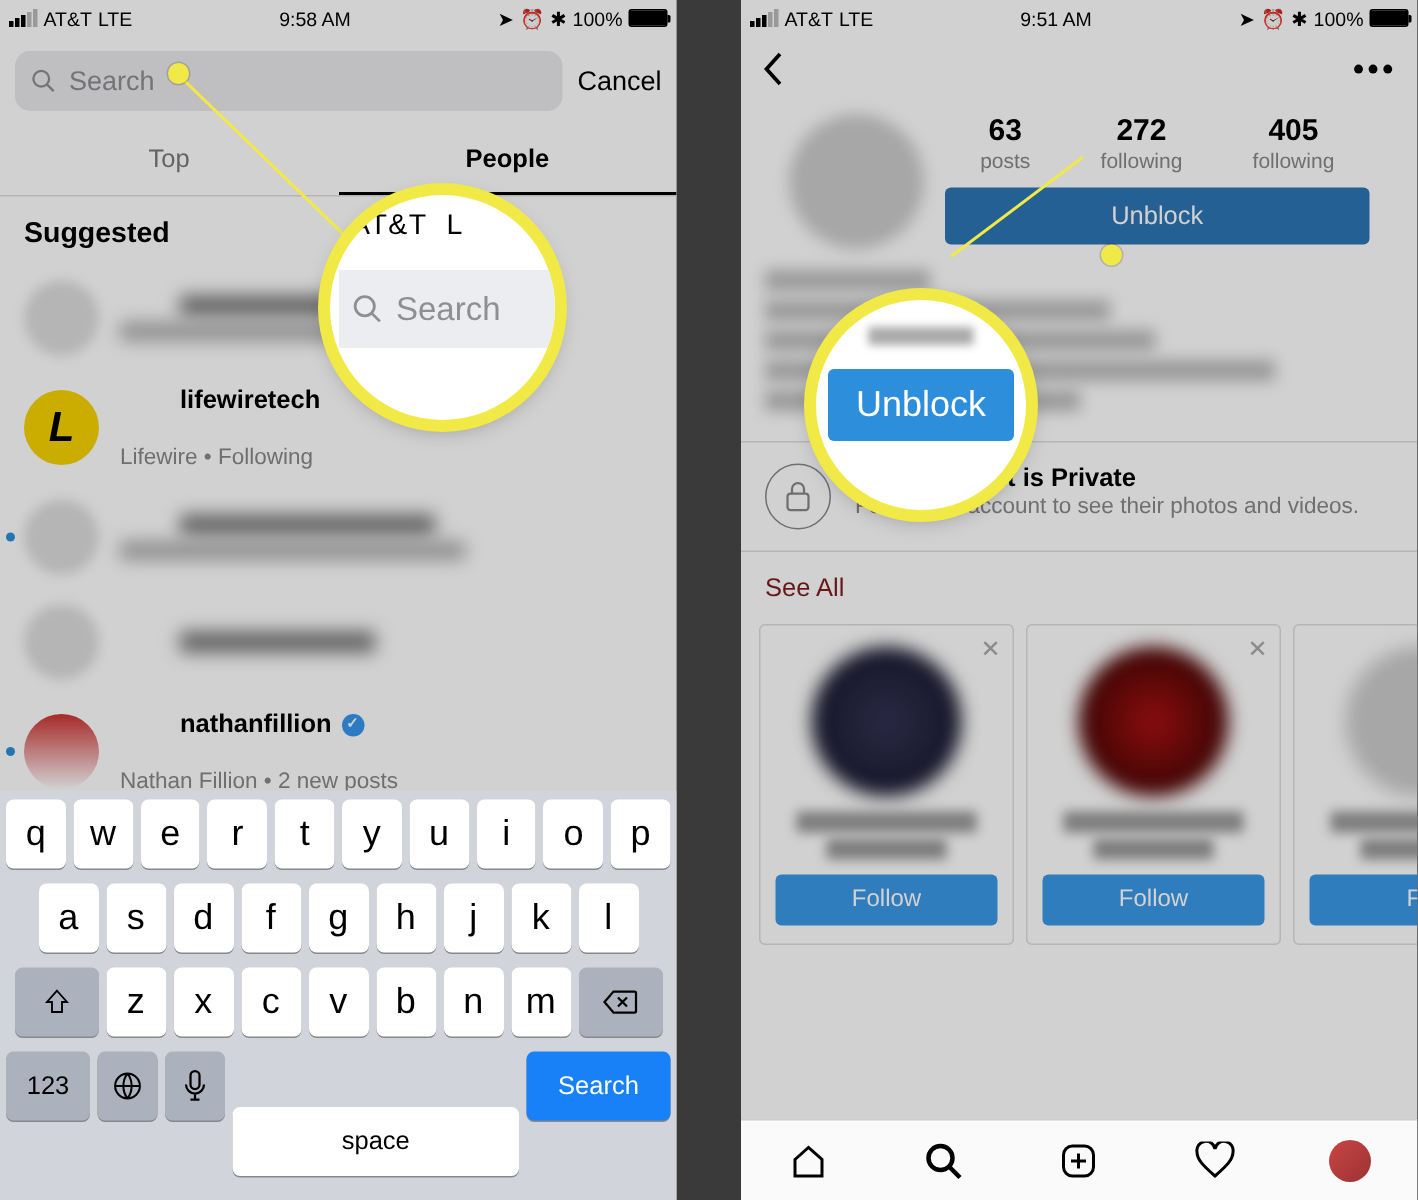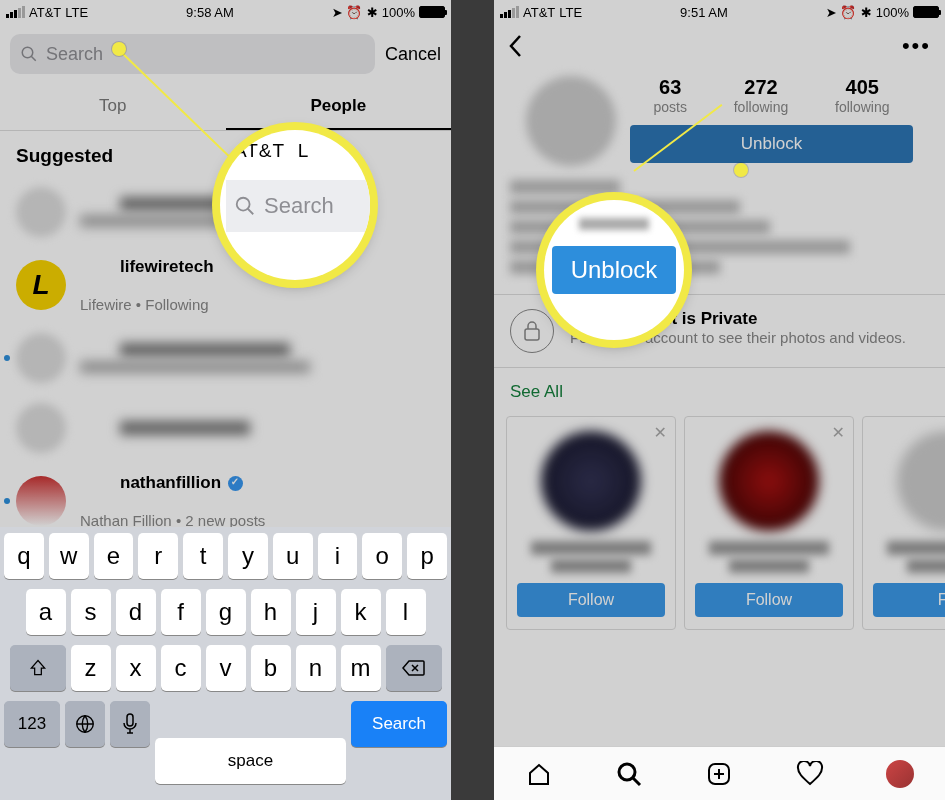--- a/index.html
+++ b/index.html
@@ -71,21 +71,21 @@
 
 .bio { padding:6px 16px 14px; }
 .bio-line { height:14px; margin-bottom:6px; background:#bbb; filter:blur(5px); }
 
 .private { display:flex; gap:16px; padding:14px 16px; border-top:1px solid #ddd; border-bottom:1px solid #ddd; }
 .lock { width:44px; height:44px; border:1.5px solid #888; border-radius:50%; display:flex; align-items:center; justify-content:center; flex-shrink:0; }
 .private .pt1 { font-size:17px; font-weight:600; }
 .private .pt2 { font-size:15px; color:#888; }
 
 .sugg-head { display:flex; justify-content:space-between; padding:14px 16px; font-size:17px; }
-.sugg-head .see { color:#15803d; font-weight:500; }
+.sugg-head .see { color:#7f1d1d; font-weight:500; }
 .sugg-row { display:flex; gap:8px; padding:0 12px; overflow:hidden; }
 .sugg-card { border:1px solid #ddd; border-radius:4px; width:170px; flex-shrink:0; padding:14px 10px 12px; text-align:center; position:relative; }
 .sugg-card .x { position:absolute; top:6px; right:8px; color:#aaa; font-size:16px; }
 .sugg-av { width:100px; height:100px; border-radius:50%; margin:0 auto 10px; filter:blur(6px); }
 .sugg-name { height:14px; background:#999; filter:blur(4px); margin:4px auto; width:120px; }
 .follow-btn { margin-top:10px; background:#3b99e8; color:#fff; padding:8px; border-radius:4px; font-size:16px; }
 
 .tabbar { position:absolute; bottom:0; left:0; right:0; height:54px; border-top:1px solid #ccc; background:#fafafa; display:flex; align-items:center; justify-content:space-around; z-index:6; }
 .tb-icon { width:28px; height:28px; display:flex; align-items:center; justify-content:center; }
 .tb-av { width:28px; height:28px; border-radius:50%; background:linear-gradient(135deg,#c44,#933); }

